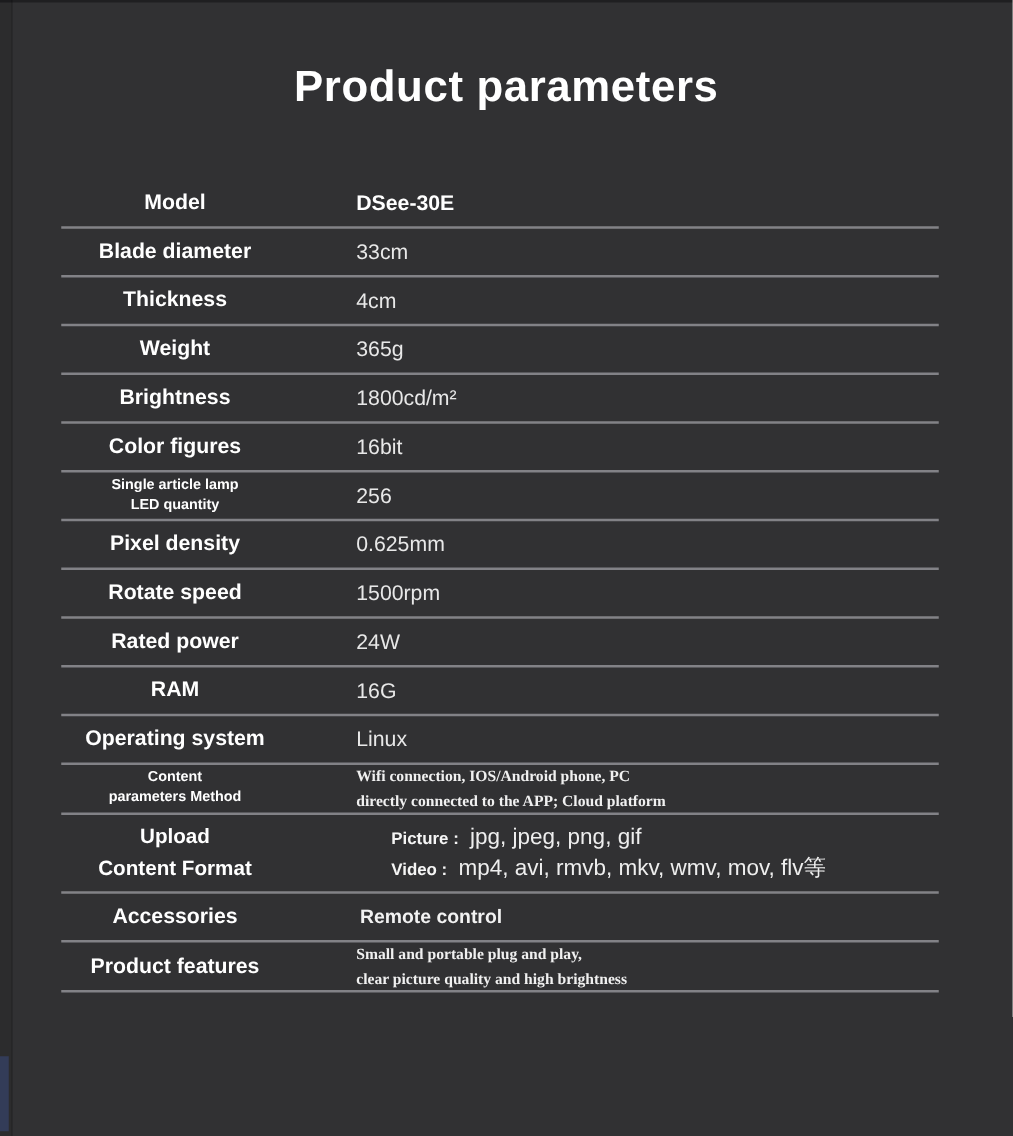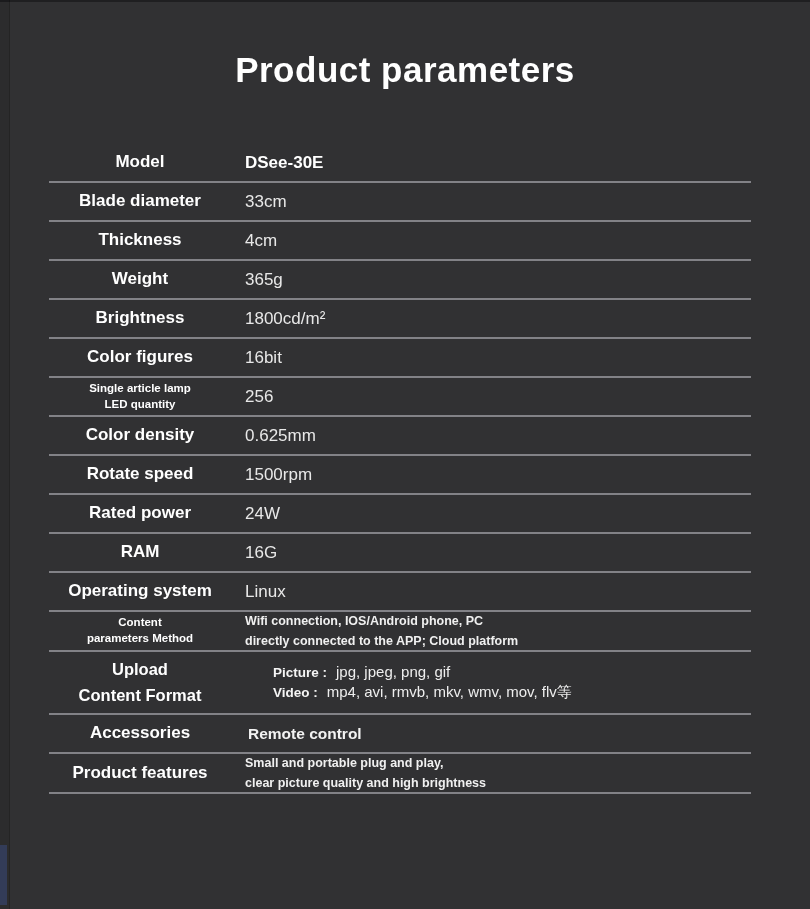--- a/index.html
+++ b/index.html
@@ -46,20 +46,21 @@
     left: 49px;
     top: 144px;
     width: 702px;
   }
   .row {
     display: flex;
     align-items: center;
     box-sizing: border-box;
     height: 39px;
     border-bottom: 2px solid var(--divider, #828287);
+    gap: 40px;
   }
   .row.h40 { height: 40px; }
   .row.tall { height: 63px; }
   .label {
     width: 182px;
     flex: 0 0 182px;
     text-align: center;
     font-weight: bold;
     font-size: 17px;
     line-height: 1.3;
@@ -71,25 +72,25 @@
   }
   .tall .label { font-size: 16.5px; line-height: 1.55; }
   .value {
     padding-left: 14px;
     font-size: 17px;
     font-weight: normal;
     color: var(--value, #e8e8e8);
   }
   .value.bold { font-weight: bold; color: #ffffff; }
   .value.semibold { font-weight: bold; font-size: 15.5px; color: #f2f2f2; padding-left: 17px; }
-  .value.small { font-weight: bold; font-size: 12.5px; line-height: 1.6; color: #f0f0f0; }
+  .value.small { font-weight: bold; font-size: 12.5px; line-height: 1.6; color: #f0f0f0; font-family: Liberation Serif, serif; }
   .val-line { display: flex; align-items: baseline; gap: 9px; }
   .tall .val-line { margin: 2.5px 0; }
   .prefix { font-weight: bold; font-size: 13.5px; color: #f5f5f5; white-space: nowrap; padding-left: 28px; }
-  .tall .val-text { font-size: 15px; font-weight: normal; color: #eeeeee; }
+  .tall .val-text { font-size: 18px; font-weight: normal; color: #eeeeee; }
 </style>
 </head>
 <body>
 
 <div class="page">
   <div class="top-edge"></div>
   <div class="left-edge"></div>
   <h1 class="title">Product parameters</h1>
   <div class="table">
       <div class="row">
@@ -158,21 +159,21 @@
           <div class="lab-line">LED quantity</div>
         </div>
         <div class="value">
           <div class="val-line">
             <span class="val-text">256</span>
           </div>
         </div>
       </div>
       <div class="row">
         <div class="label">
-          <div class="lab-line">Color density</div>
+          <div class="lab-line">Pixel density</div>
         </div>
         <div class="value">
           <div class="val-line">
             <span class="val-text">0.625mm</span>
           </div>
         </div>
       </div>
       <div class="row">
         <div class="label">
           <div class="lab-line">Rotate speed</div>

